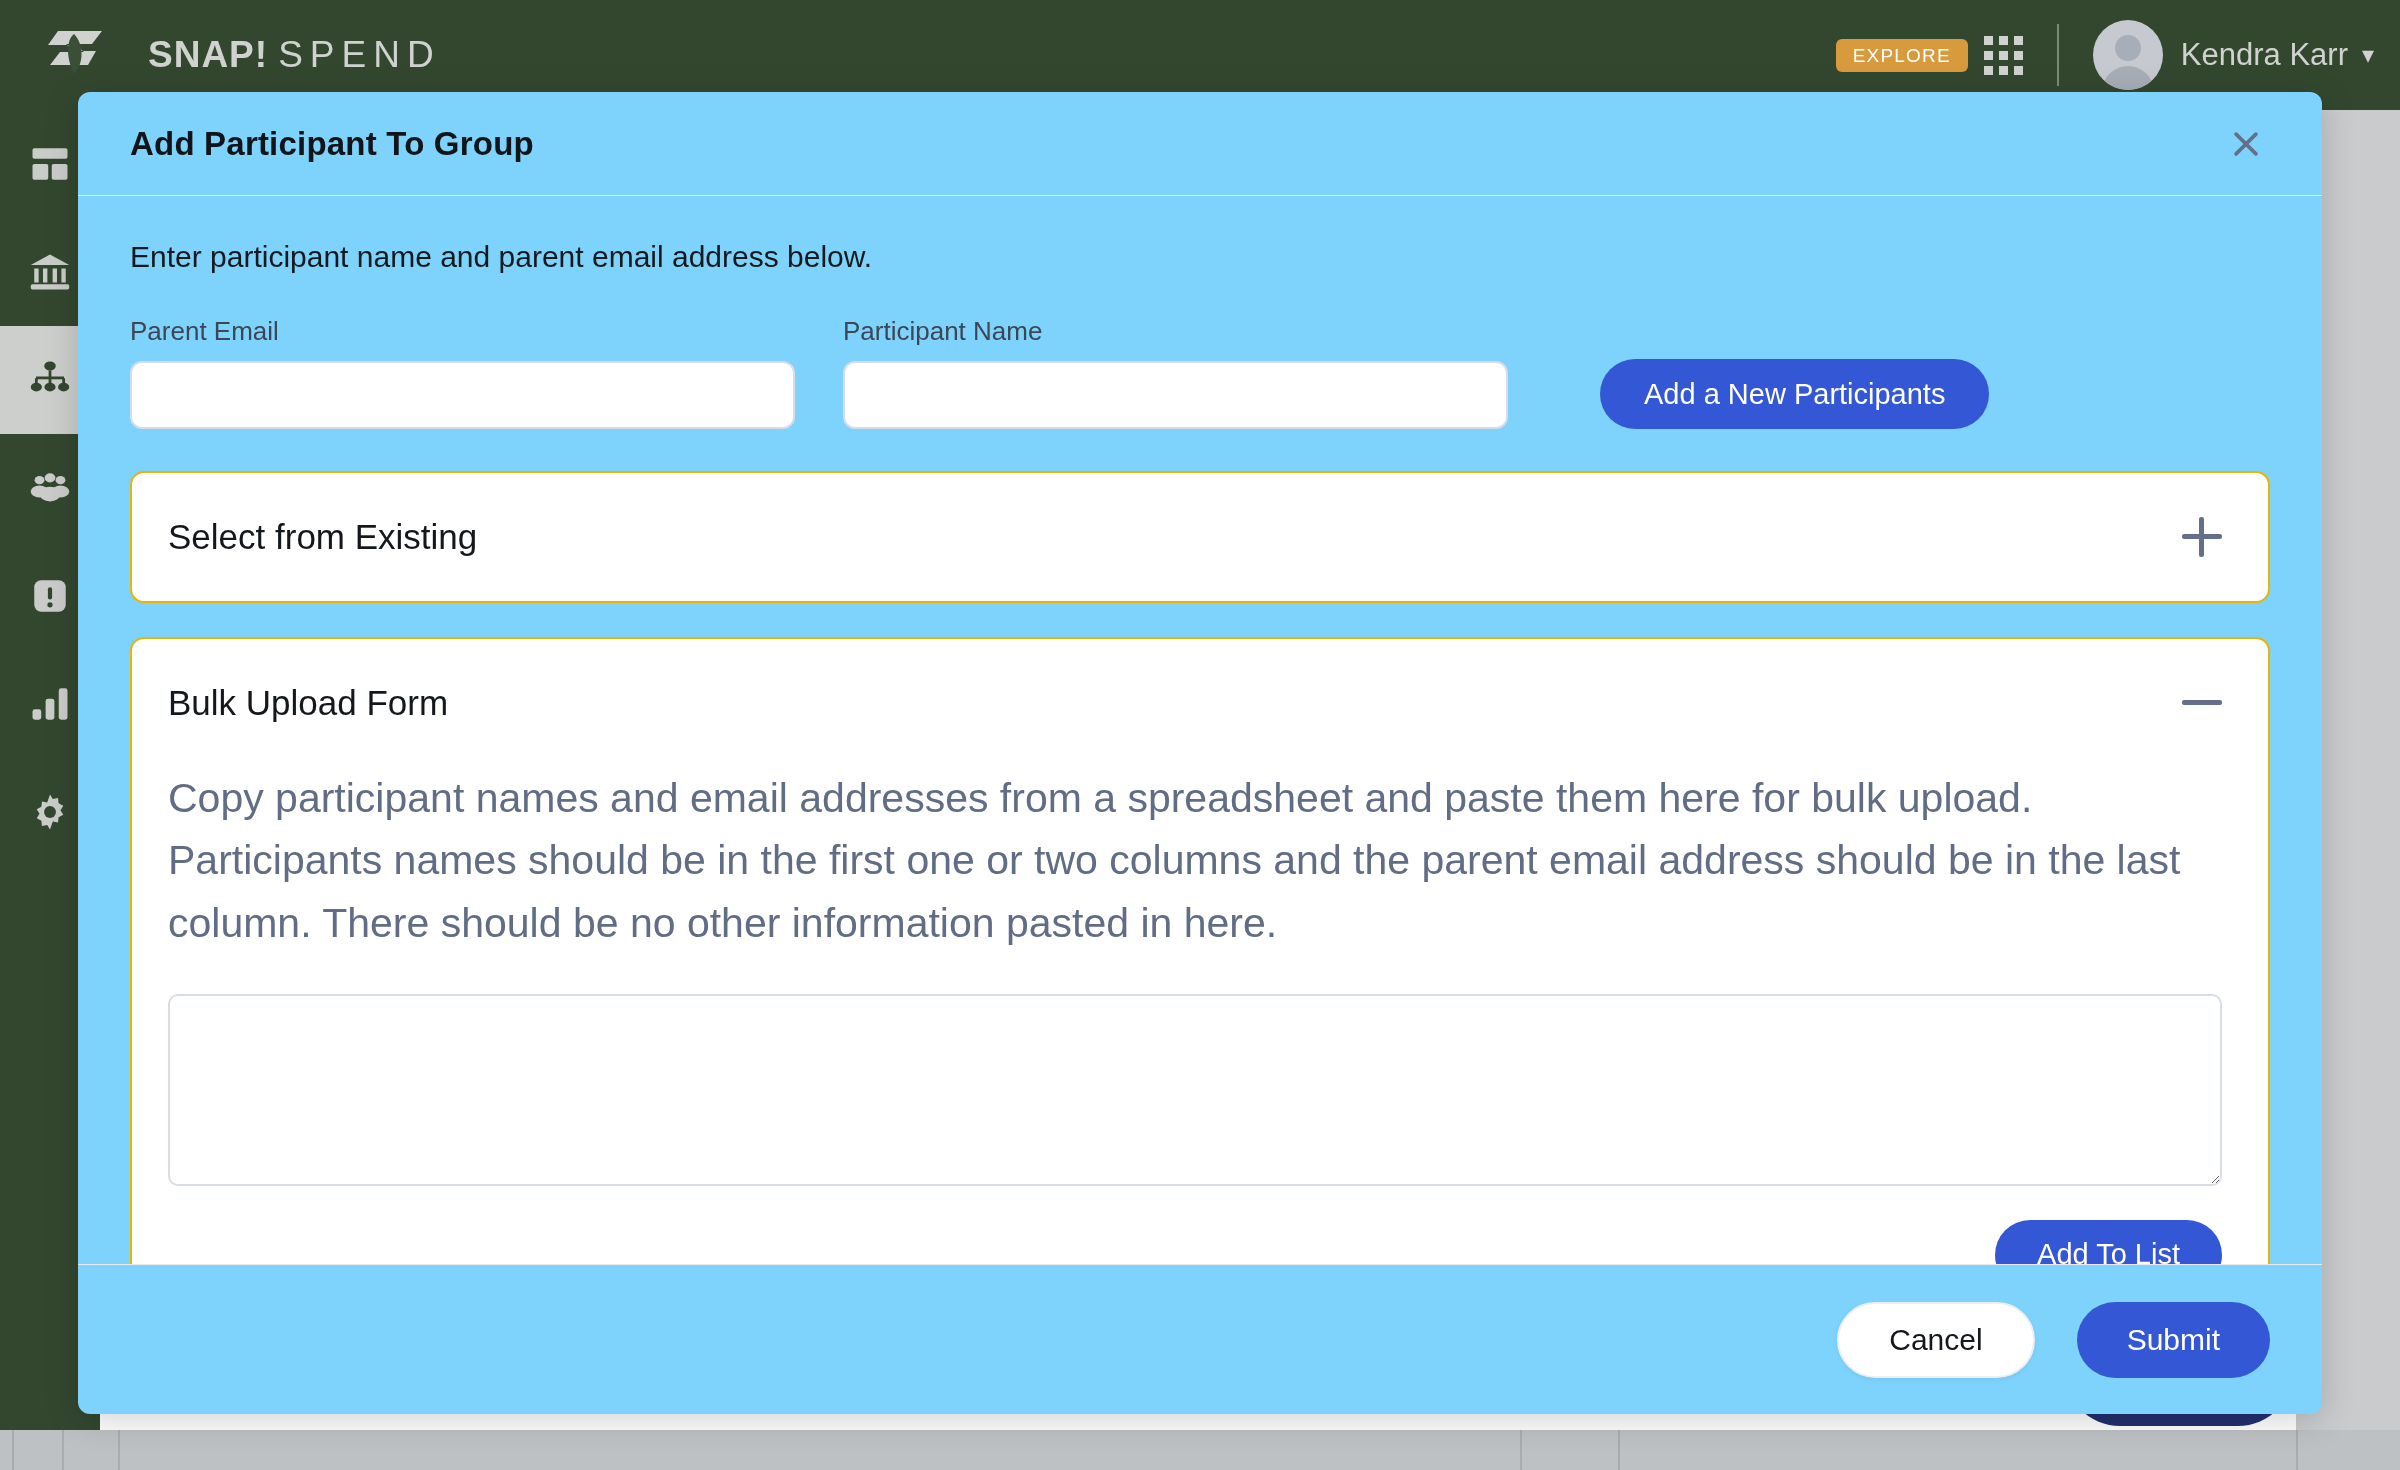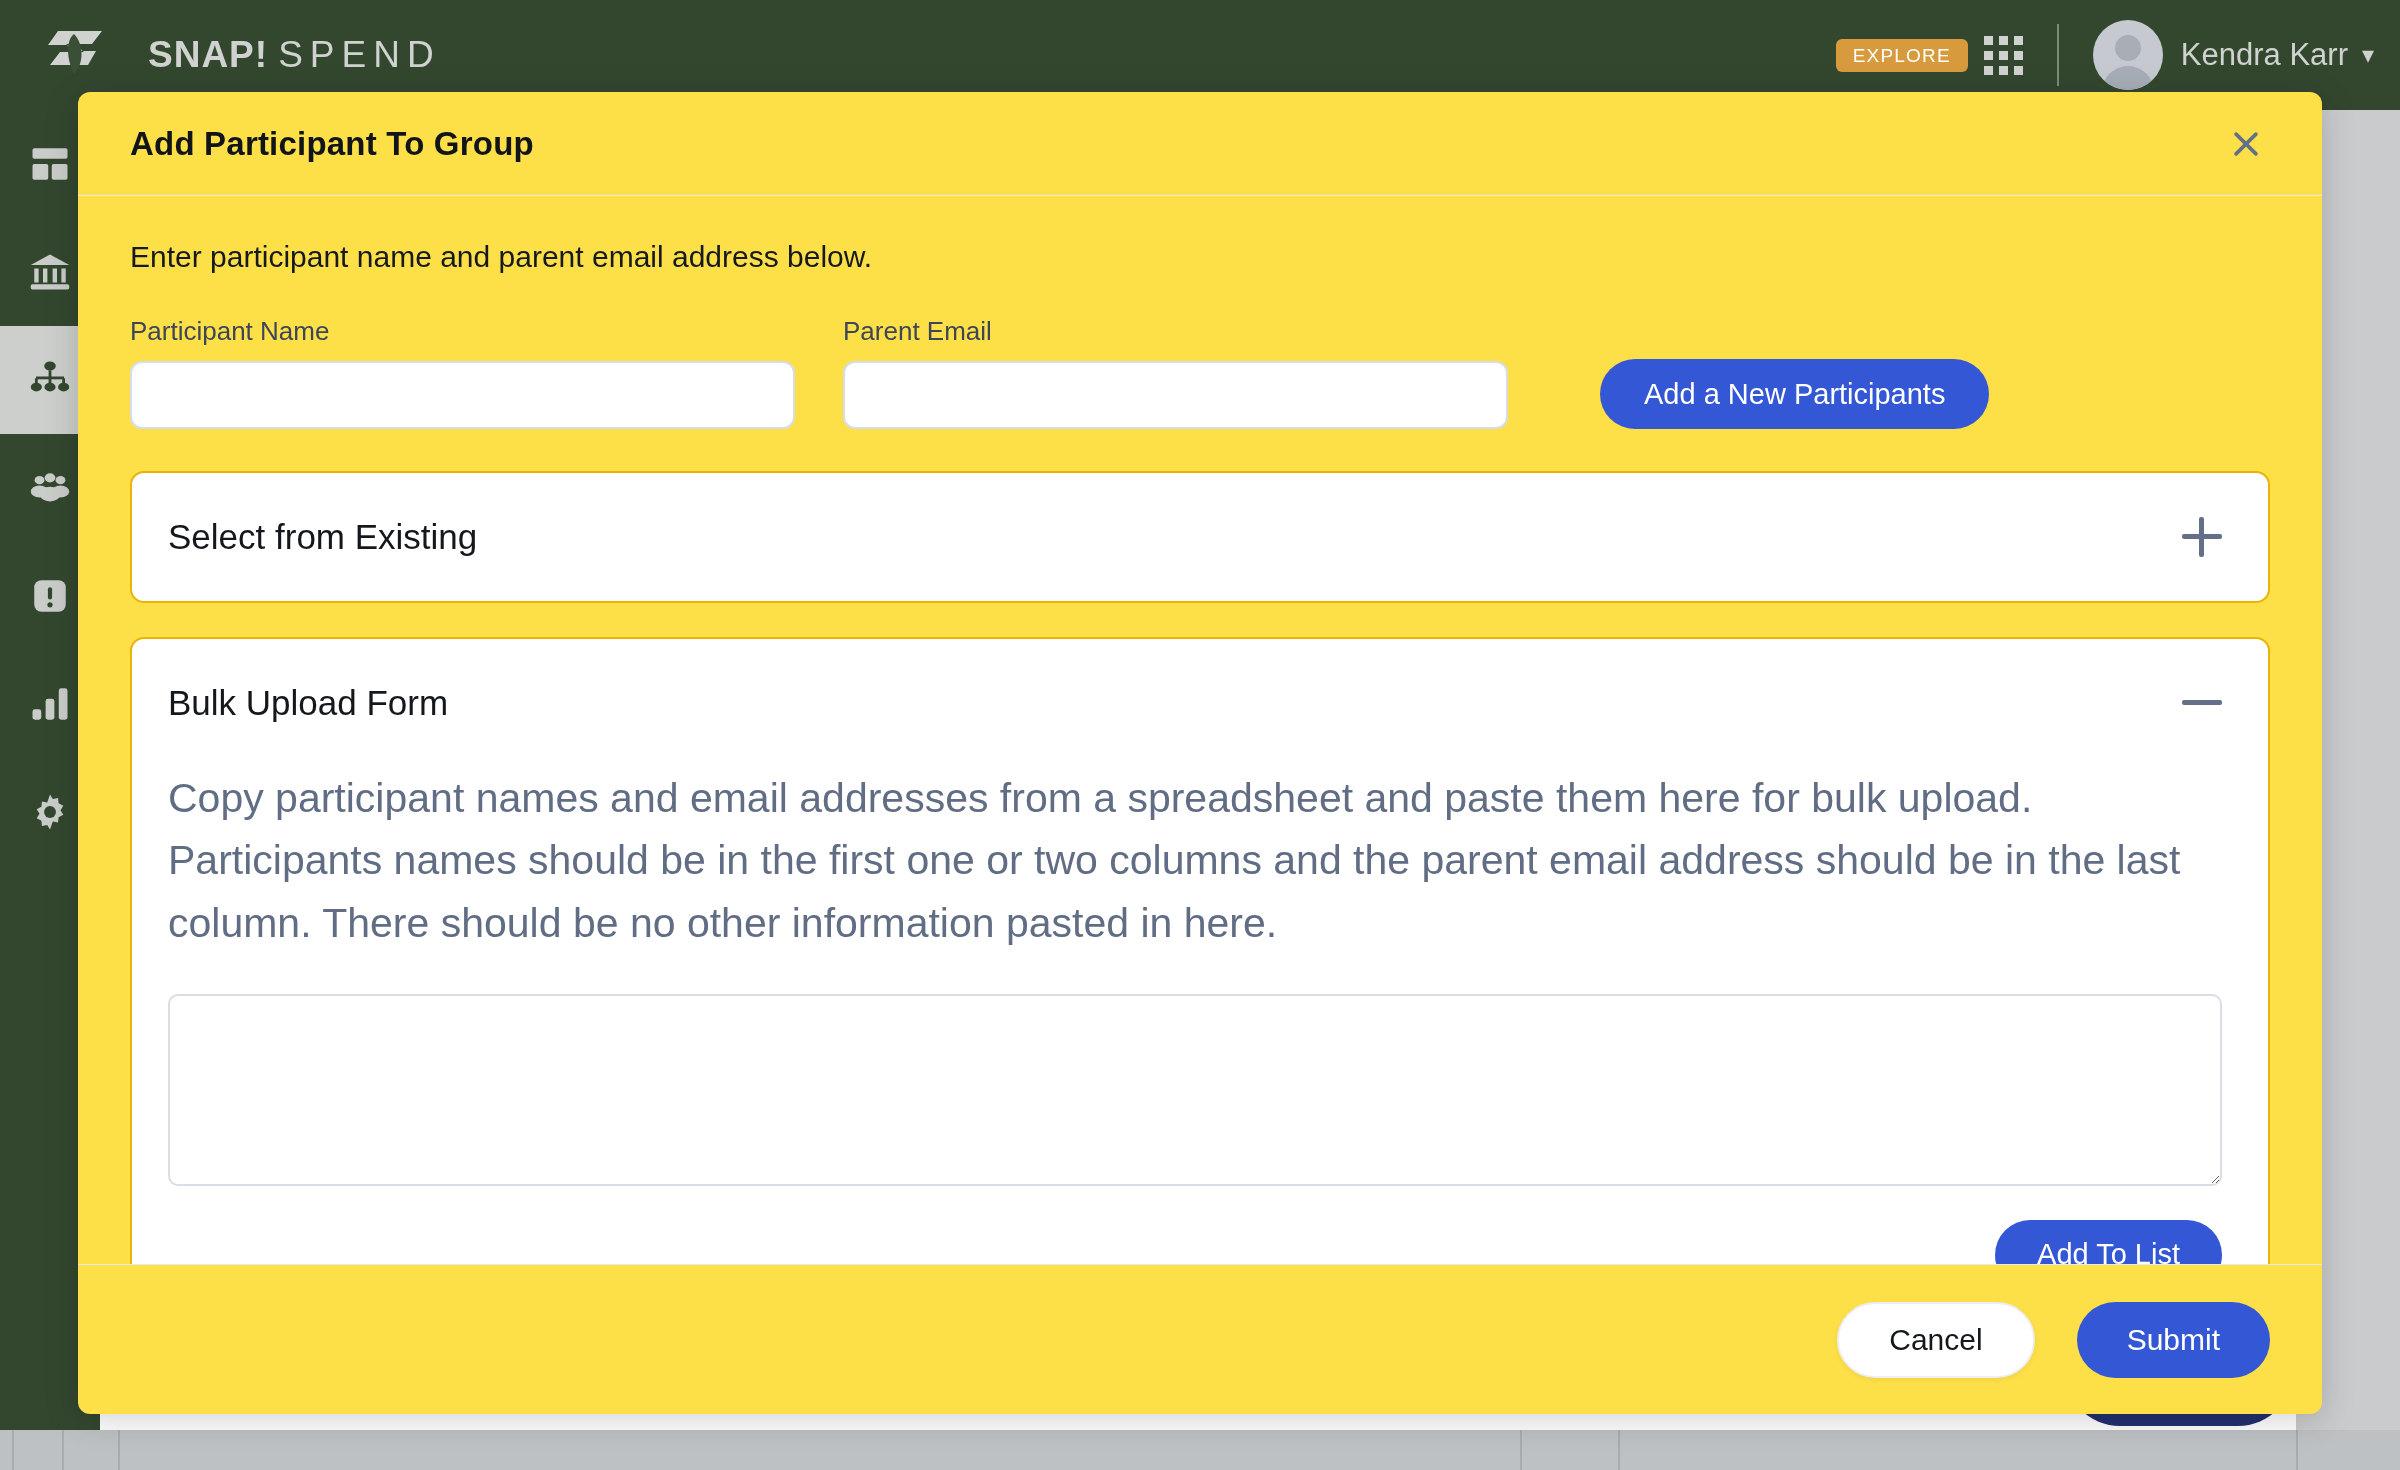--- a/index.html
+++ b/index.html
@@ -98,21 +98,21 @@
   .fab {
     position: absolute; right: 106px; bottom: 44px;
     width: 230px; height: 112px; border-radius: 56px;
     background: #22306e;
   }
 
   
   .modal-scrim { position: absolute; inset: 0; background: rgba(0,0,0,0); }
   .modal {
     position: absolute; left: 78px; top: 92px; width: 2244px; height: 1322px;
-    background: #fde047; border-radius: 12px;
+    background: #7dd3fc; border-radius: 12px;
     box-shadow: 0 6px 34px rgba(0,0,0,.18);
     display: flex; flex-direction: column; overflow: hidden;
   }
   .modal-head {
     height: 104px; flex: none; border-bottom: 1px solid #e8eaee;
     display: flex; align-items: center; justify-content: space-between;
     padding: 0 46px 0 52px;
   }
   .modal-title { font-size: 33px; font-weight: 700; color: #111418; letter-spacing: .2px; }
   .close-btn {
@@ -323,26 +323,26 @@
         <line x1="19" y1="5" x2="5" y2="19" stroke-linecap="round"></line>
       </svg>
     </div>
   </div>
 
   <div class="modal-body">
 
     <div class="intro">Enter participant name and parent email address below.</div>
 
     <div class="form-row">
+      <div class="field email">
+        <label>Parent Email</label>
+        <input type="text" placeholder="" style="">
+      </div>
       <div class="field name">
         <label>Participant Name</label>
-        <input type="text" placeholder="" style="">
-      </div>
-      <div class="field email">
-        <label>Parent Email</label>
         <input type="text" placeholder="" style="">
       </div>
       <button class="btn btn-primary btn-add-new">Add a New Participants</button>
     </div>
 
     <div class="panel">
       <div class="panel-head">
         <div class="panel-title">Select from Existing</div>
         <div class="toggle-icon">
           <i class="h"></i>

